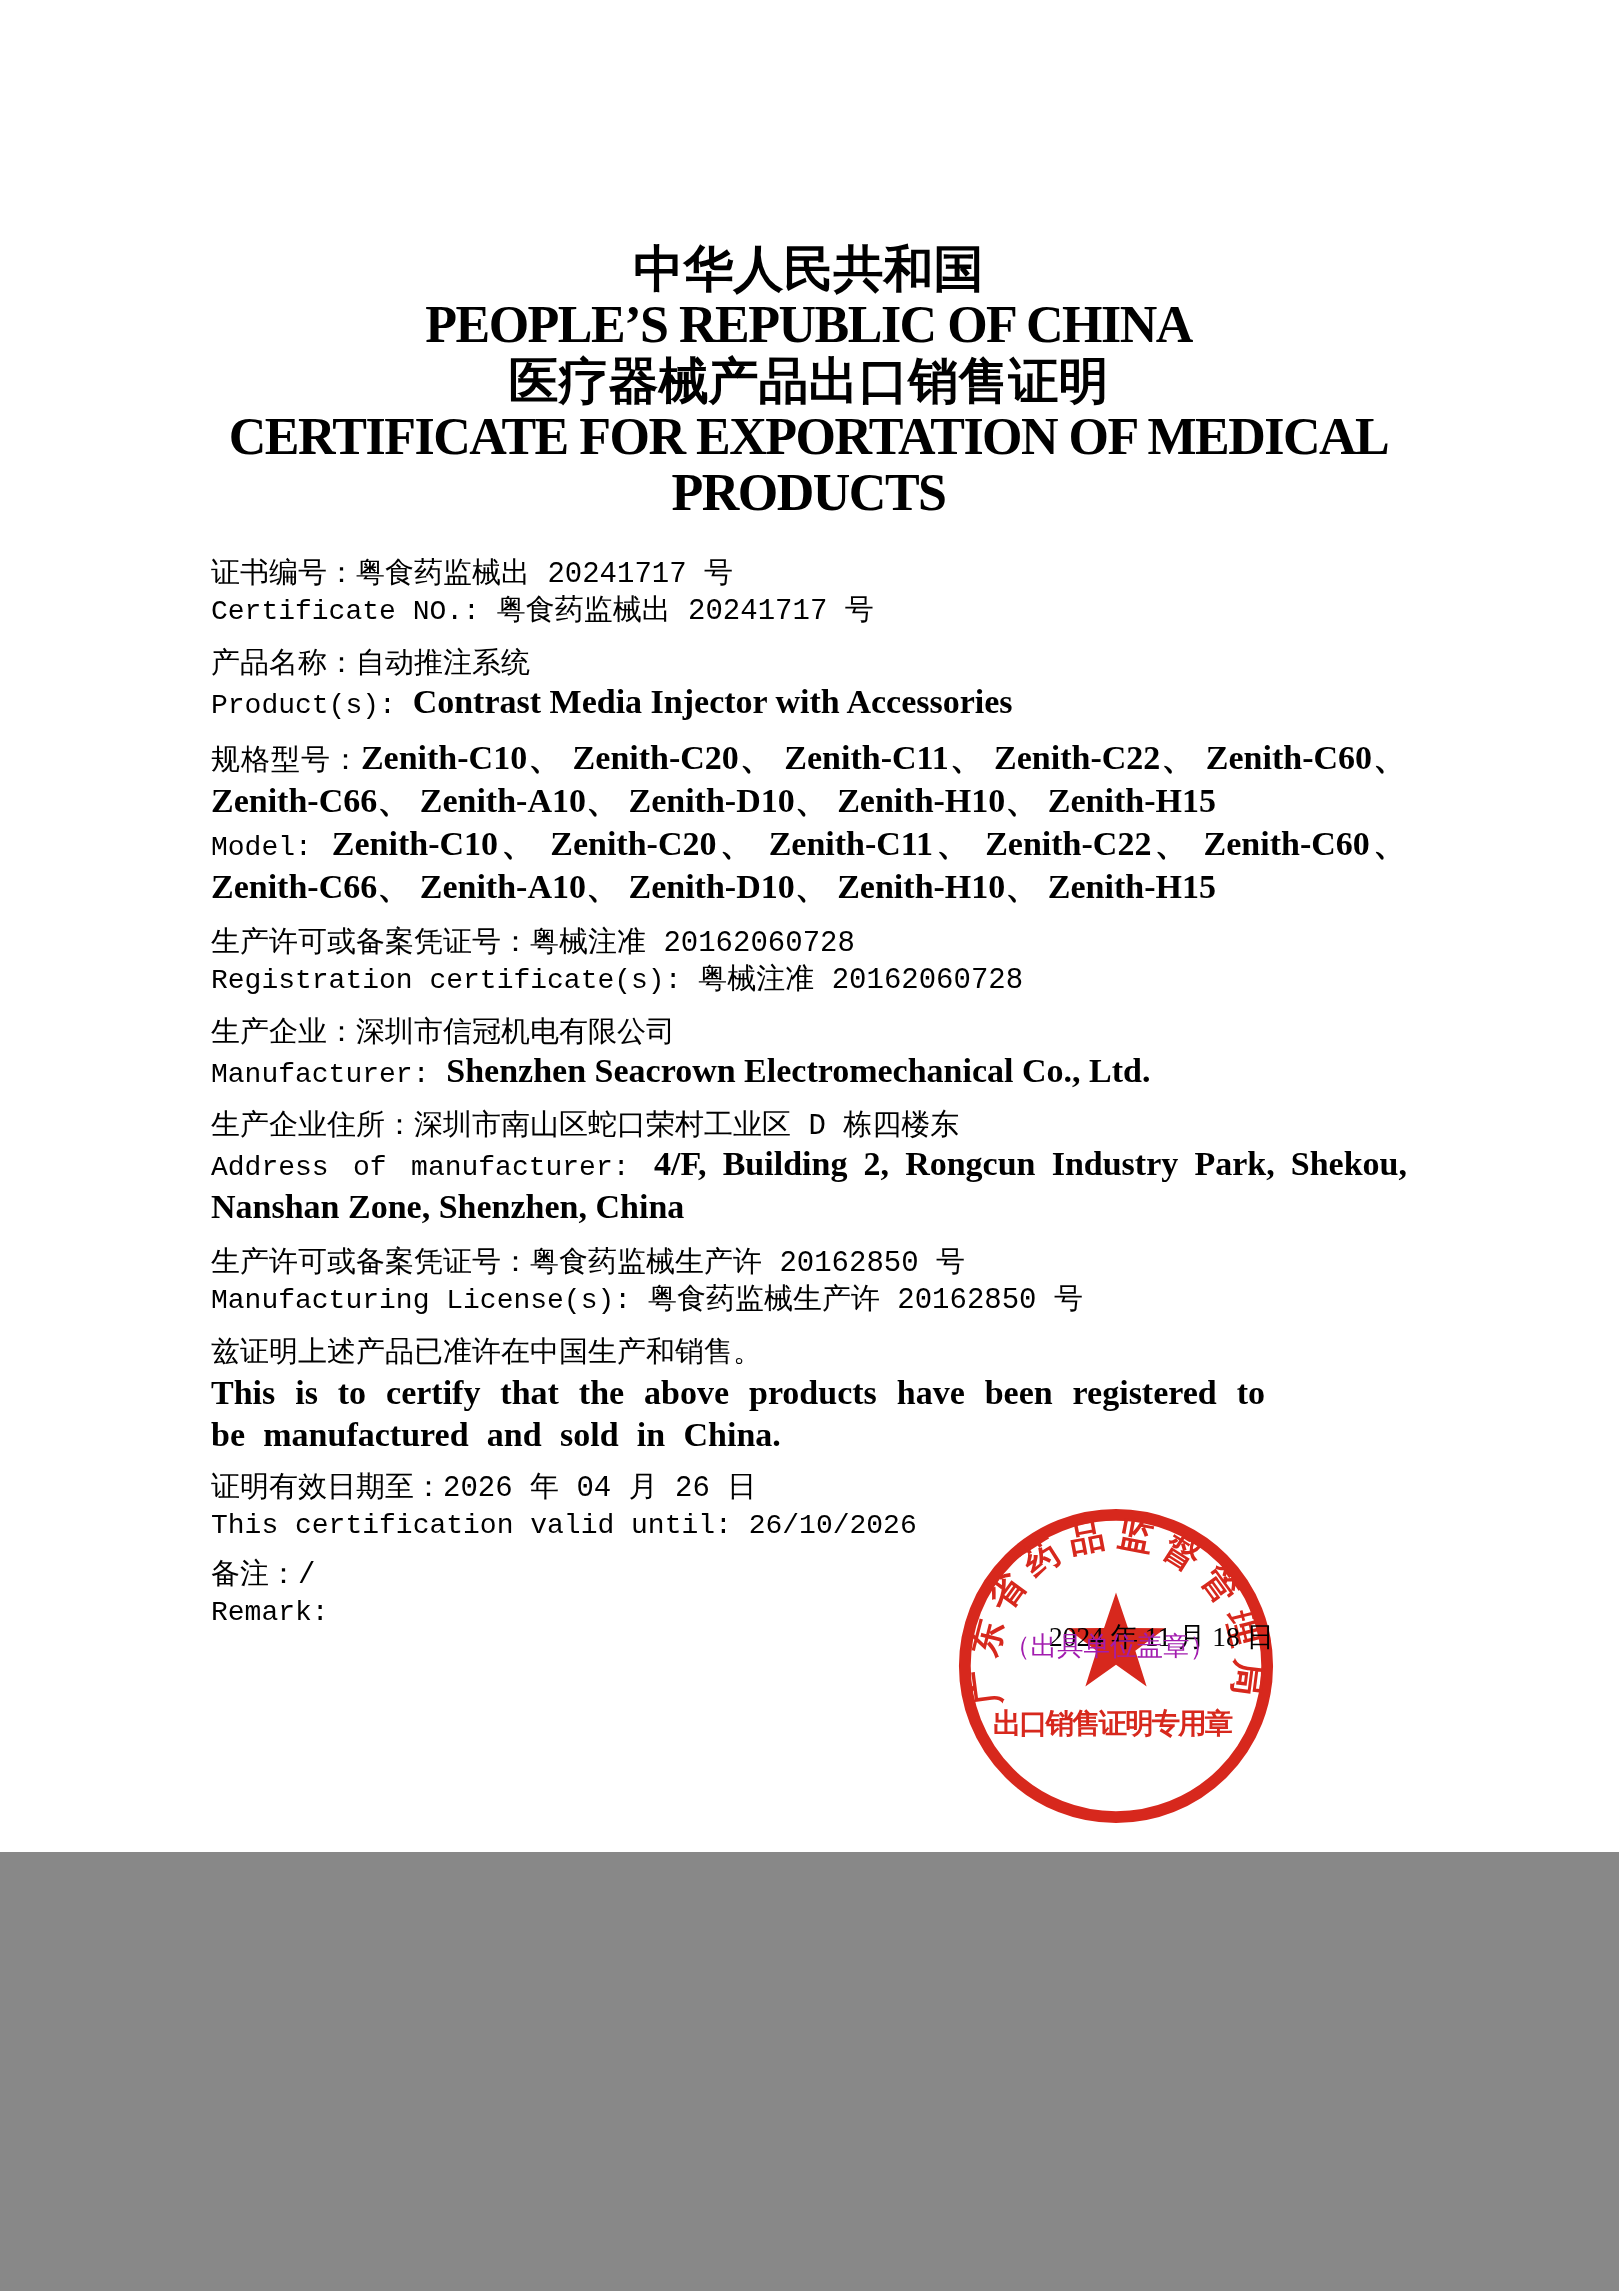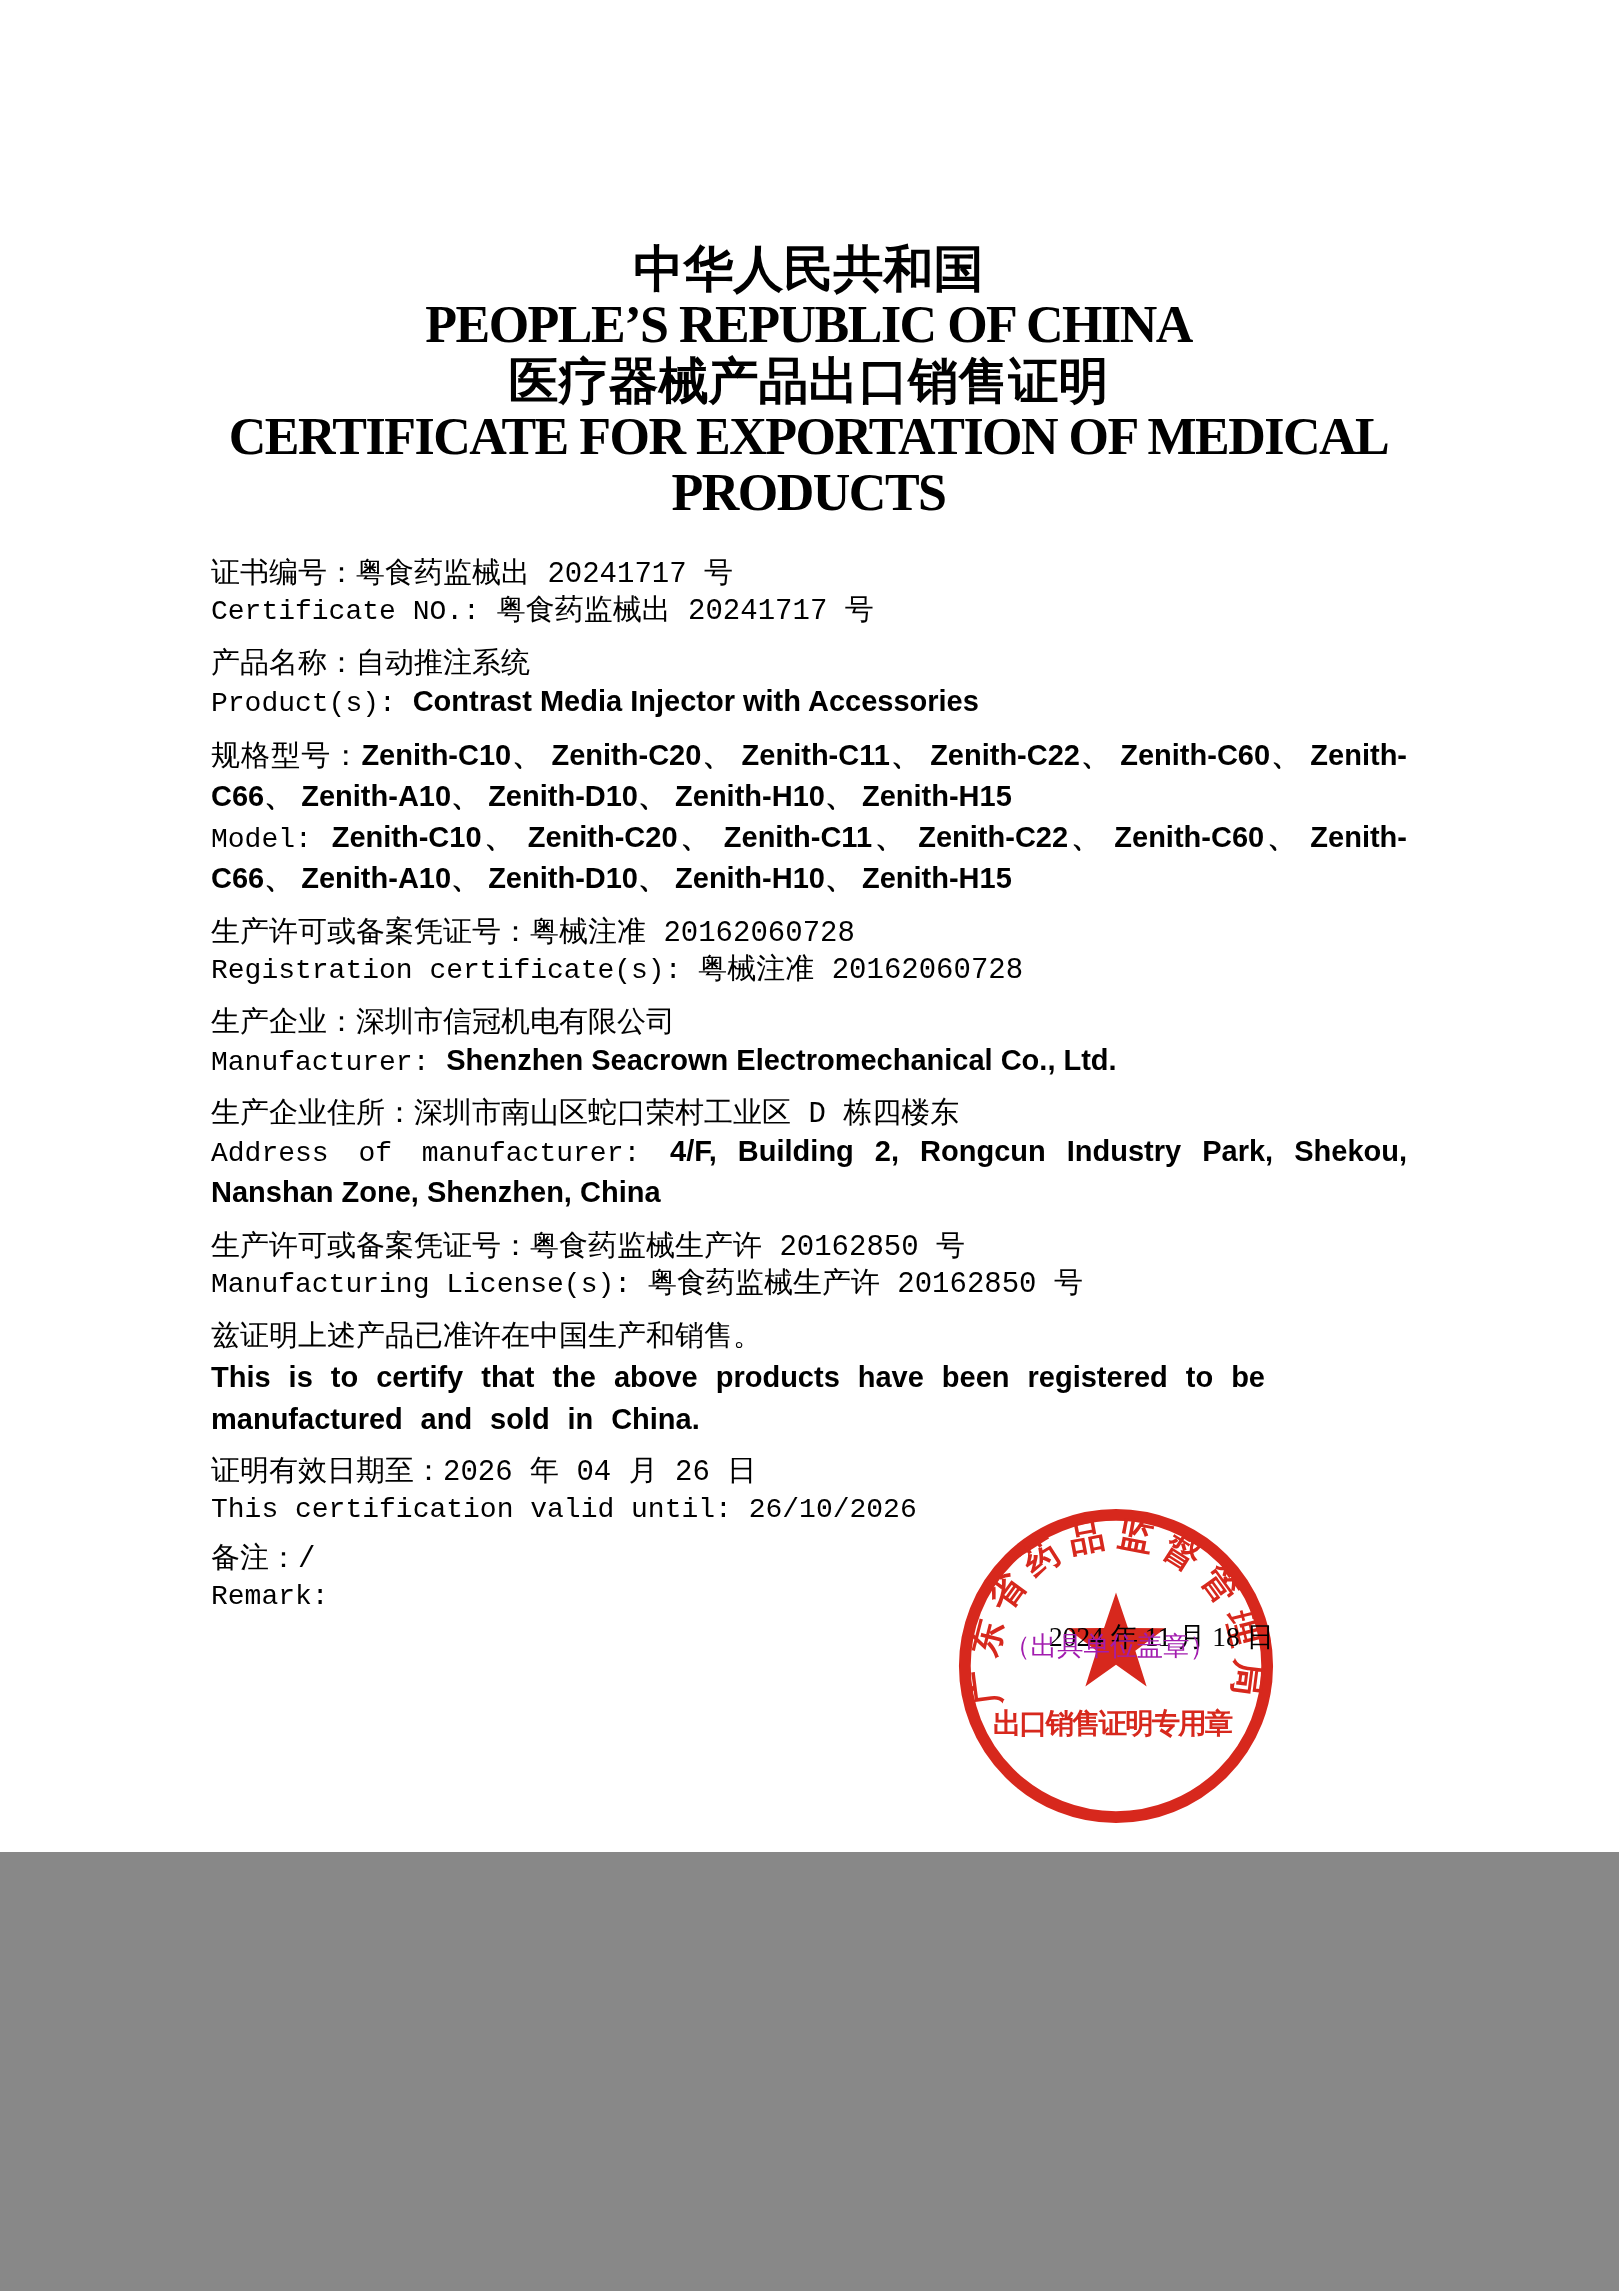--- a/index.html
+++ b/index.html
@@ -34,22 +34,22 @@
   .sec p { margin: 0; line-height: 37px; }
   .zh {
     font-size: 29px;
     font-family: Liberation Mono, monospace;
   }
   .mono {
     font-size: 28px;
     font-family: "Liberation Mono", "DejaVu Sans Mono", monospace;
   }
   .v-bold {
-    font-size: 29px; font-weight: 700;
-    font-family: Liberation Sans, sans-serif;
+    font-size: 34px; font-weight: 700;
+    font-family: Liberation Serif, serif;
   }
   .jp { text-align: justify; text-align-last: left; }
   .certify-en { width: 1054px; line-height: 42px !important; word-spacing: 9.8px; }
   
   :root { --seal: #d7281d; }
   .stamp {
     position: absolute; left: 956px; top: 1506px;
     width: 320px; height: 320px;
   }
   .seal-ring { fill: none; stroke: var(--seal); stroke-width: 12px; }

